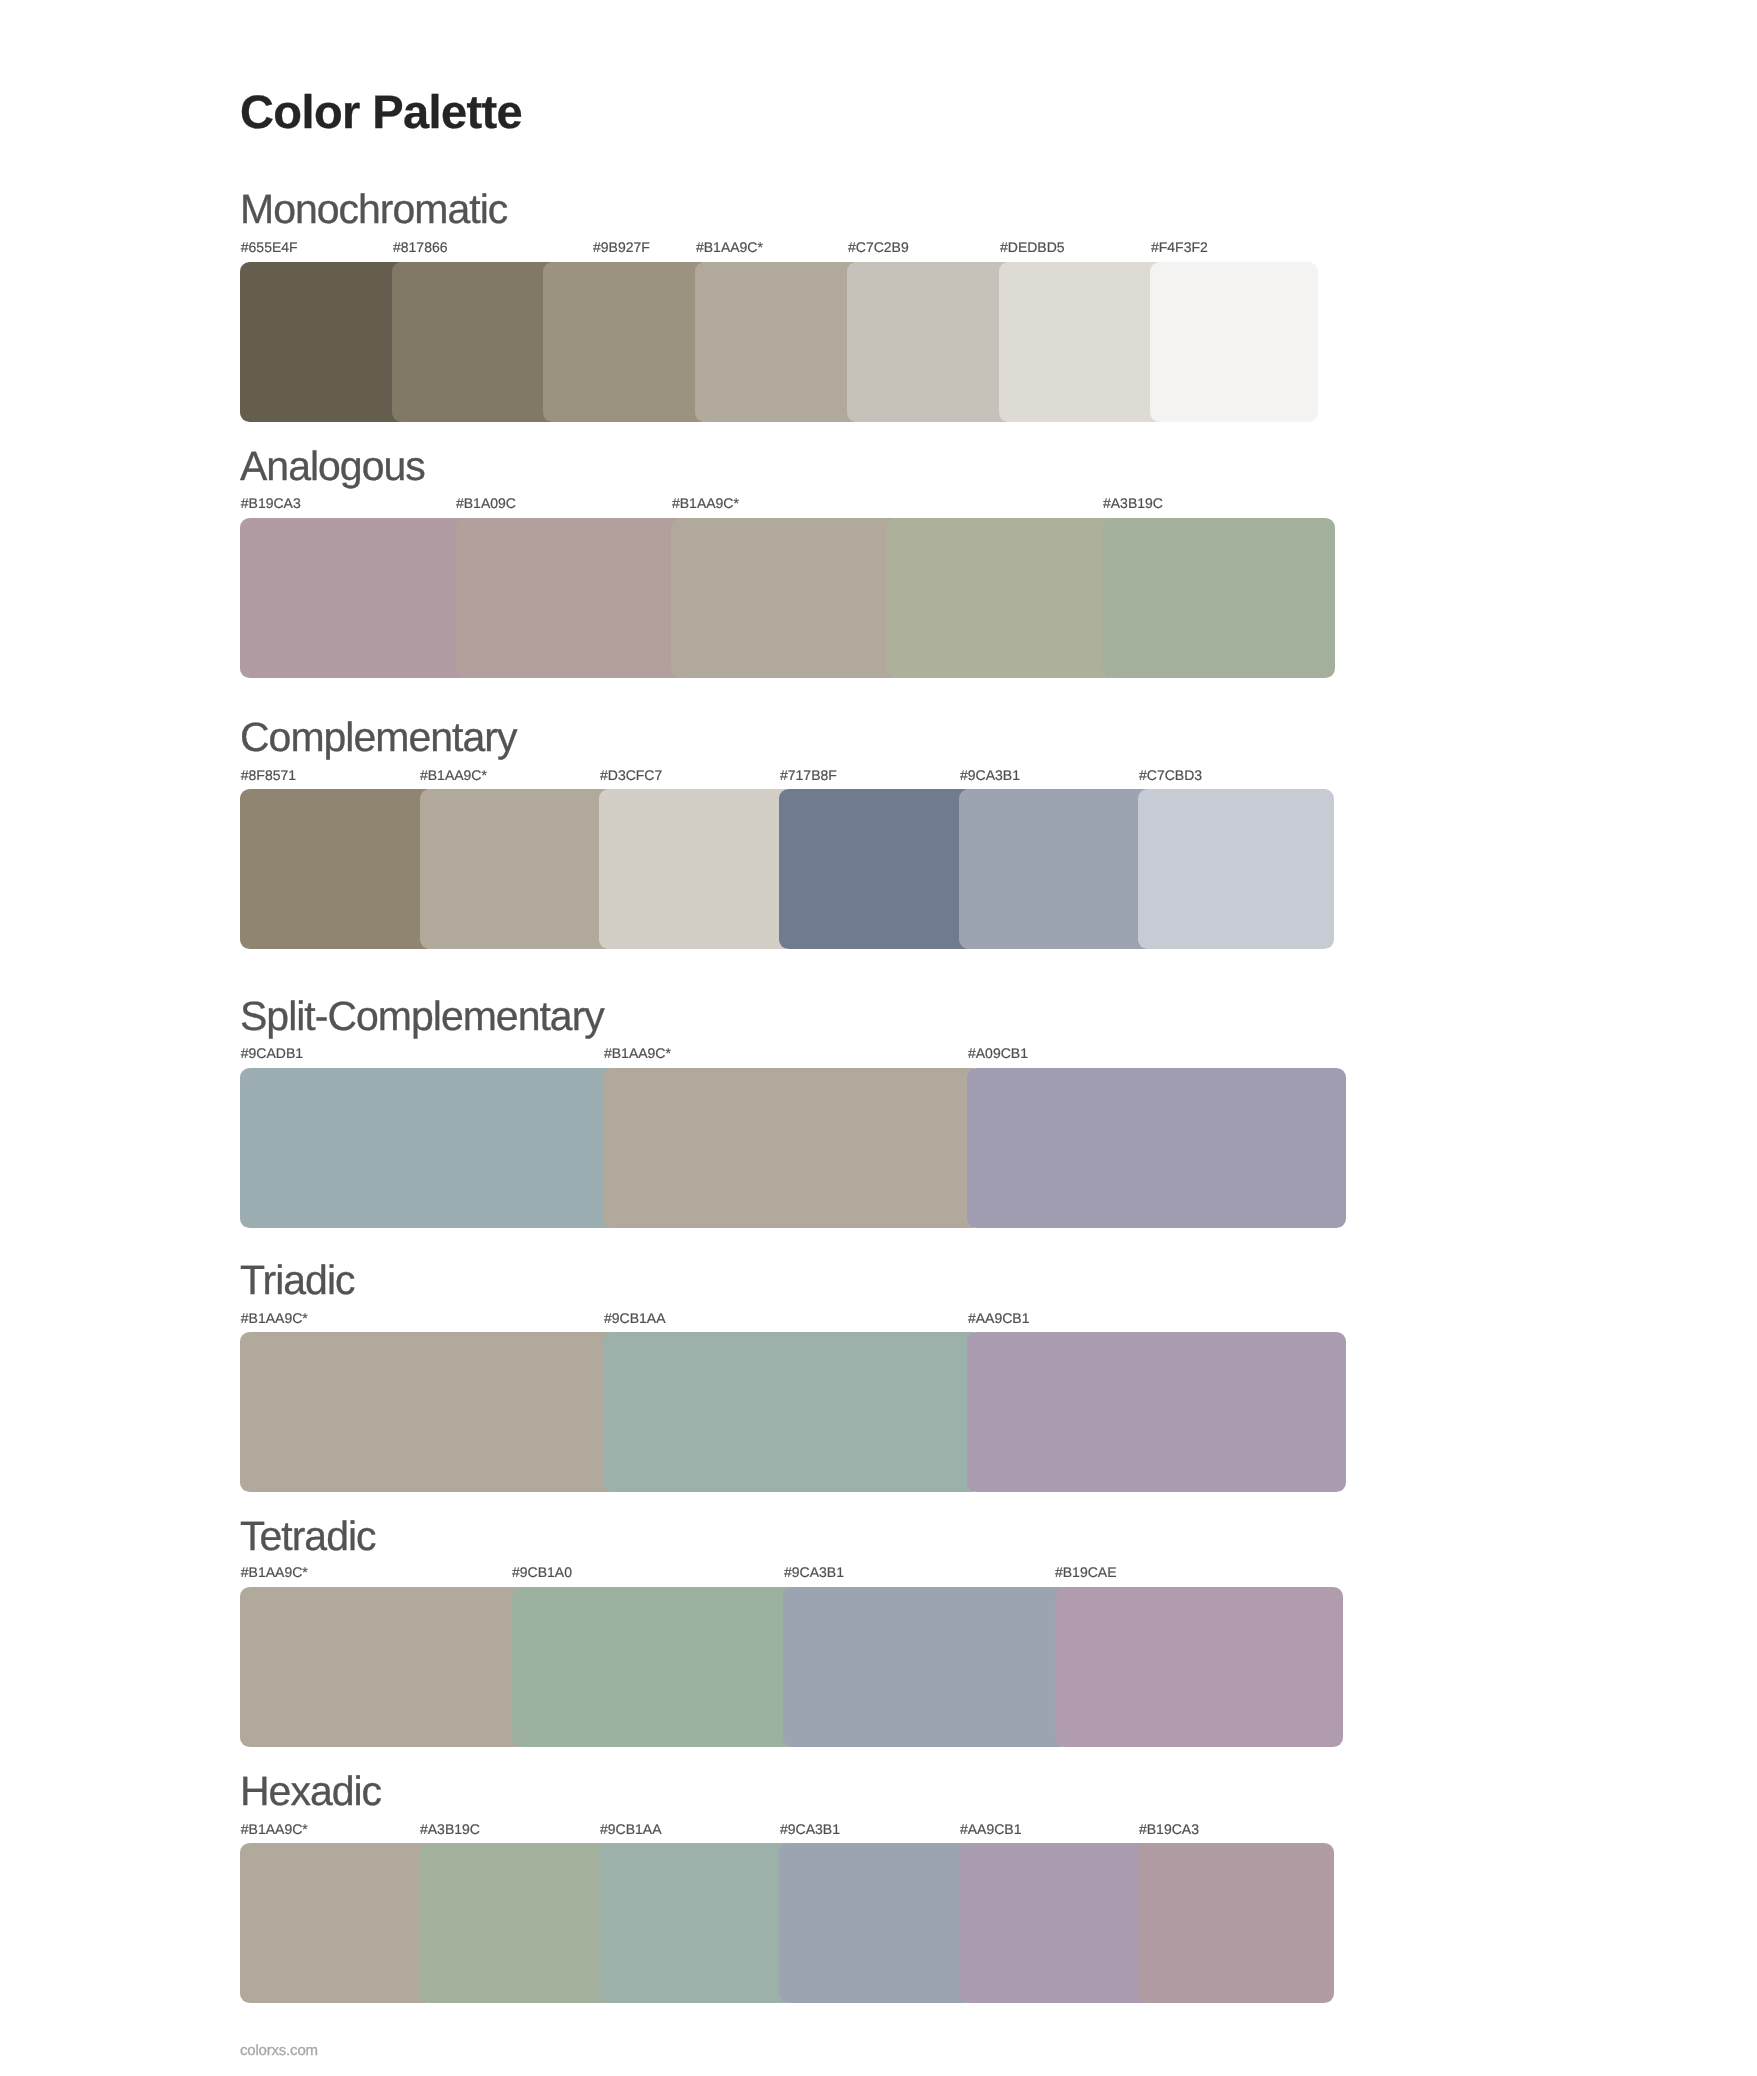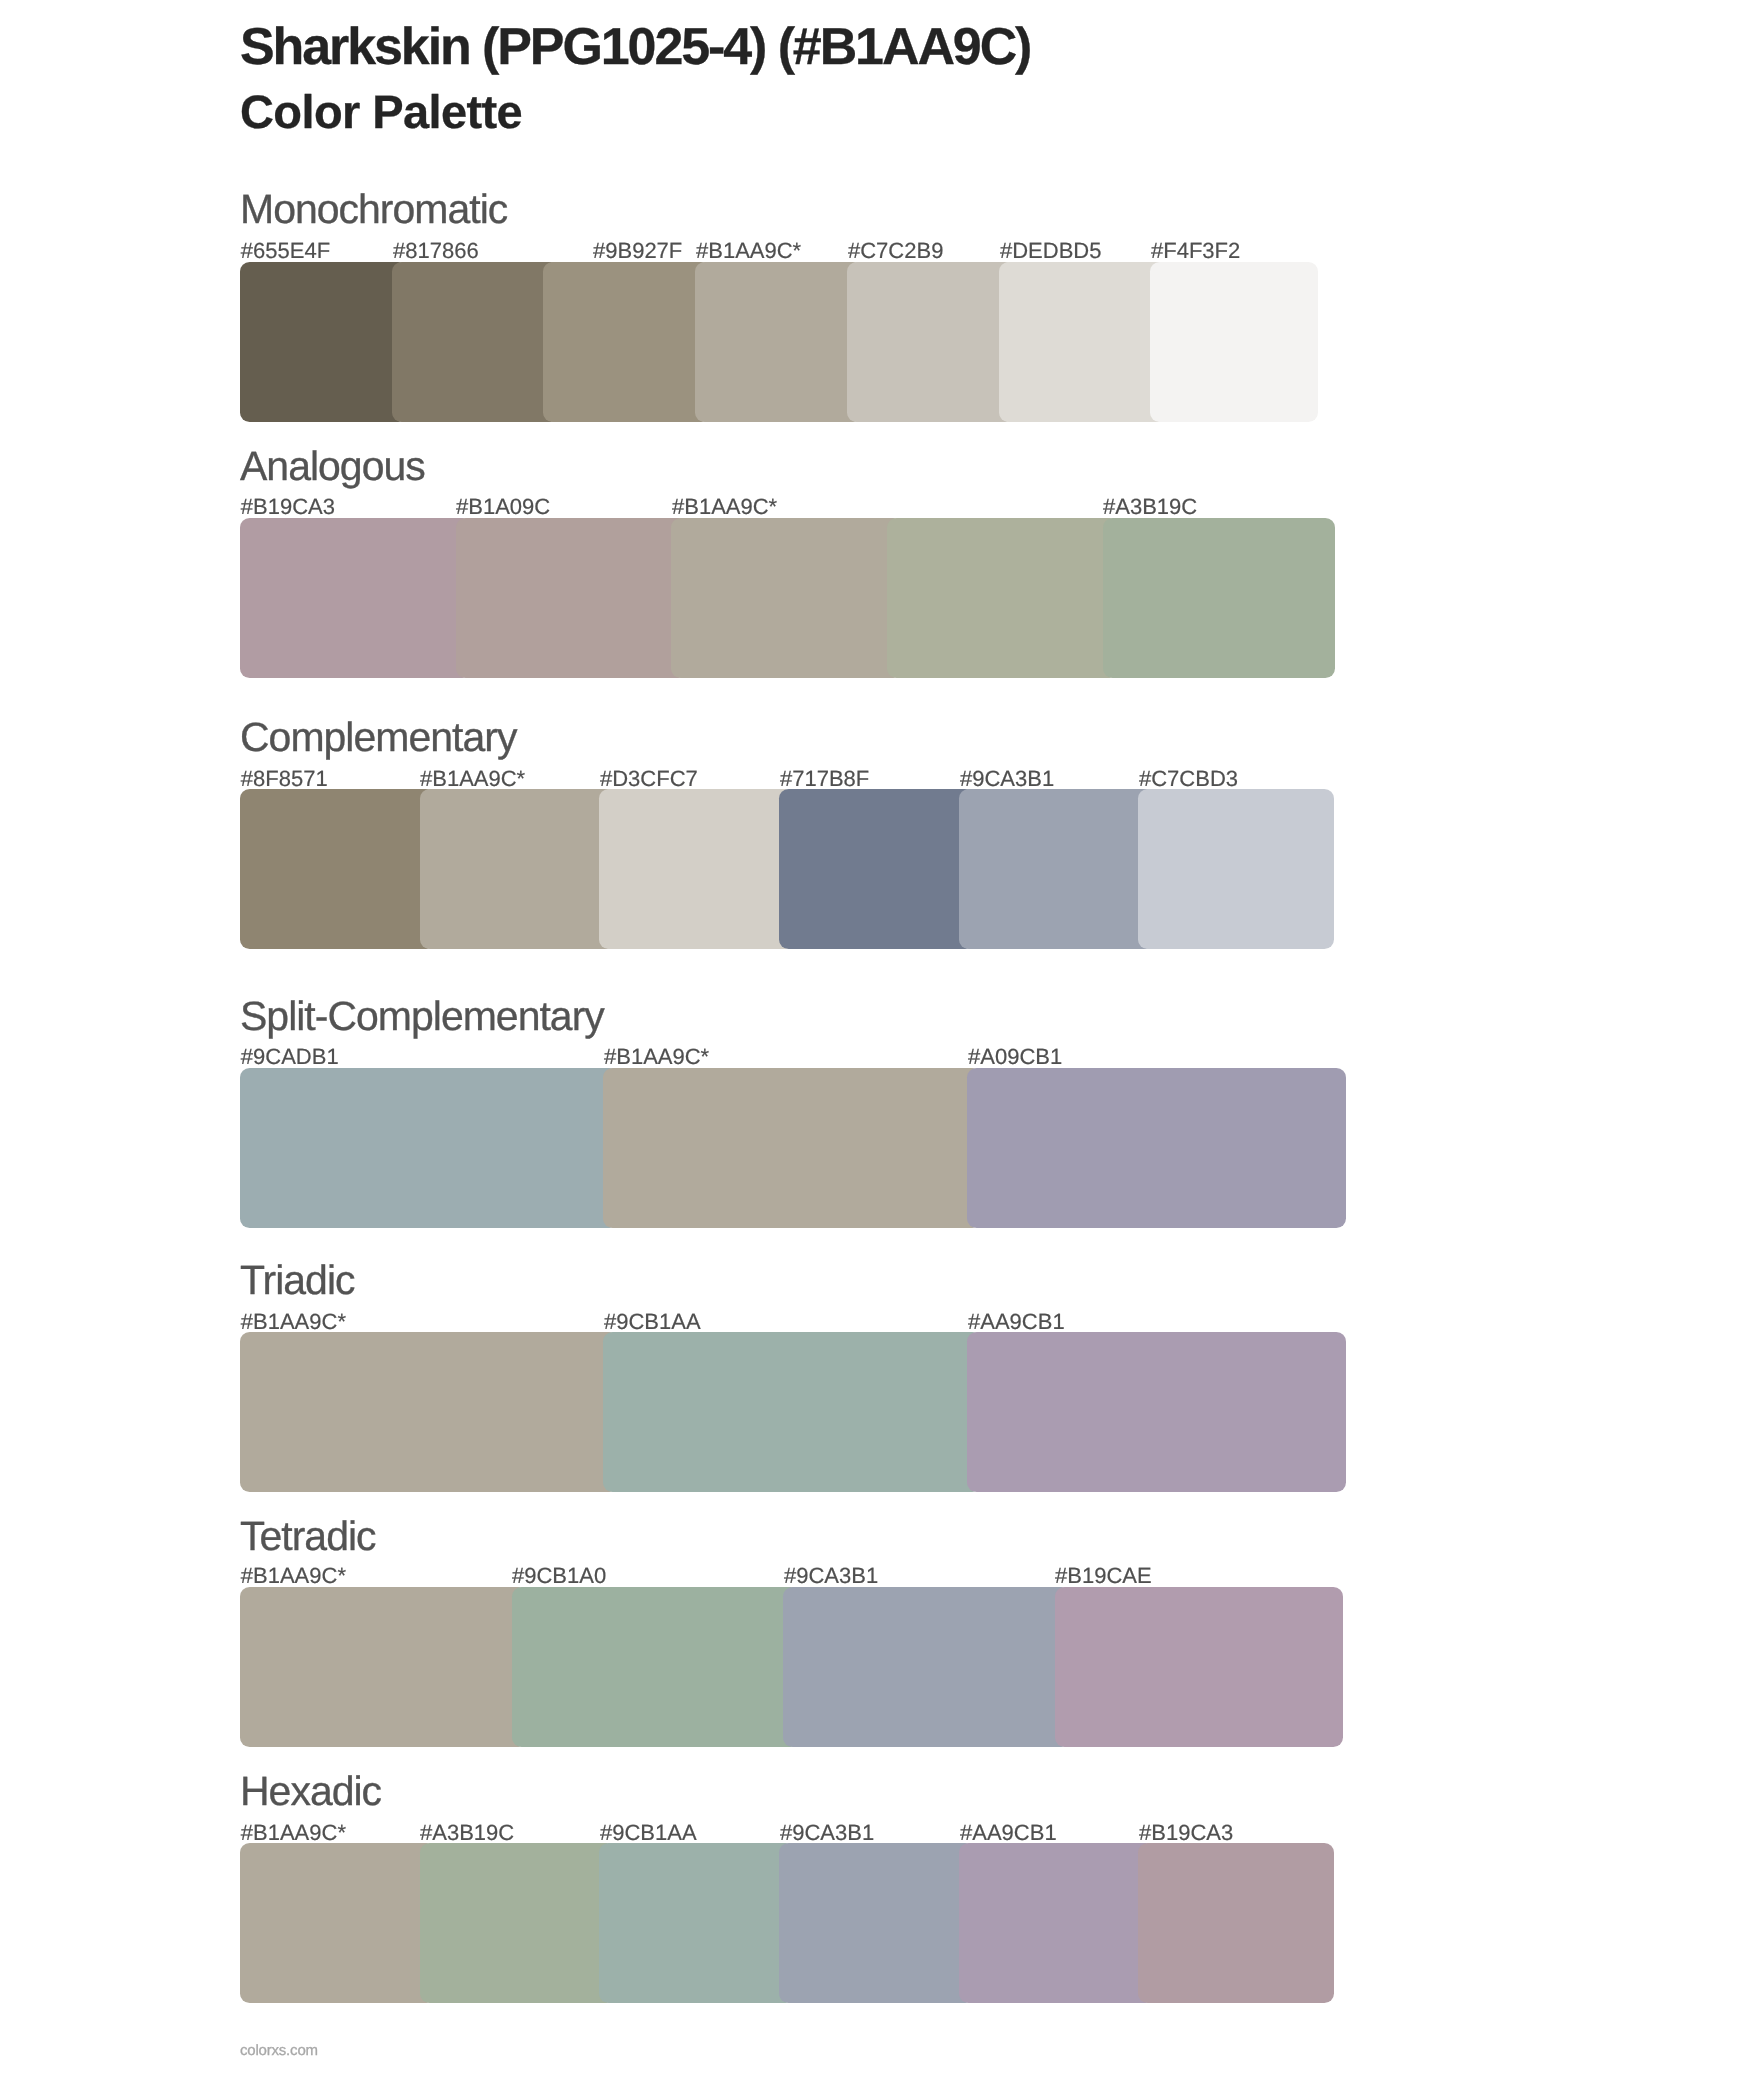--- a/index.html
+++ b/index.html
@@ -48,21 +48,21 @@
     font-size: 41px;
     line-height: 1;
     color: #535353;
     white-space: nowrap;
     letter-spacing: -1px;
     -webkit-text-stroke: 0.3px #535353;
   }
   .label {
     position: absolute;
     font-family: "Liberation Sans", sans-serif;
-    font-size: 22px;
+    font-size: 14px;
     line-height: 1;
     color: #4f4f4f;
     white-space: nowrap;
     -webkit-text-stroke: 0.2px #4f4f4f;
   }
   .swatch {
     position: absolute;
     height: 160px;
     border-radius: 9.6px;
   }
@@ -76,21 +76,20 @@
     color: #a8a8a8;
     letter-spacing: -0.2px;
     -webkit-text-stroke: 0.3px #a8a8a8;
   }
 </style>
 </head>
 <body>
 
 <div class="page">
 
-  <div class="title-main">Sharkskin (PPG1025-4) (#B1AA9C)</div>
   <div class="title-sub">Color Palette</div>
 
   <div class="section">
       <div class="section-title" style="top: 189px;">Monochromatic</div>
       <div class="swatch" style="left: 0px; top: 262px; width: 168px; height: 160px; border-radius: 9.6px; background: rgb(101, 94, 79); z-index: 1;"></div>
       <div class="label" style="left: 0.8px; top: 240px;">#655E4F</div>
       <div class="swatch" style="left: 152px; top: 262px; width: 168px; height: 160px; border-radius: 9.6px; background: rgb(129, 120, 102); z-index: 2;"></div>
       <div class="label" style="left: 153px; top: 240px;">#817866</div>
       <div class="swatch" style="left: 303px; top: 262px; width: 168px; height: 160px; border-radius: 9.6px; background: rgb(155, 146, 127); z-index: 3;"></div>
       <div class="label" style="left: 312px; top: 240px; margin-left: 41px;">#9B927F</div>

